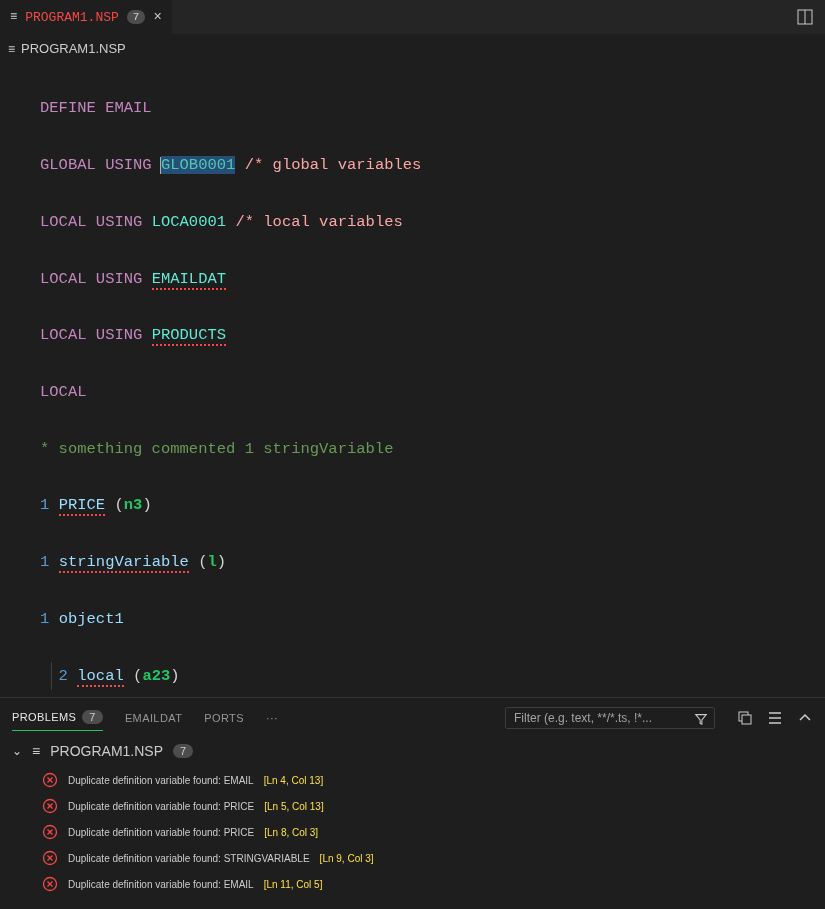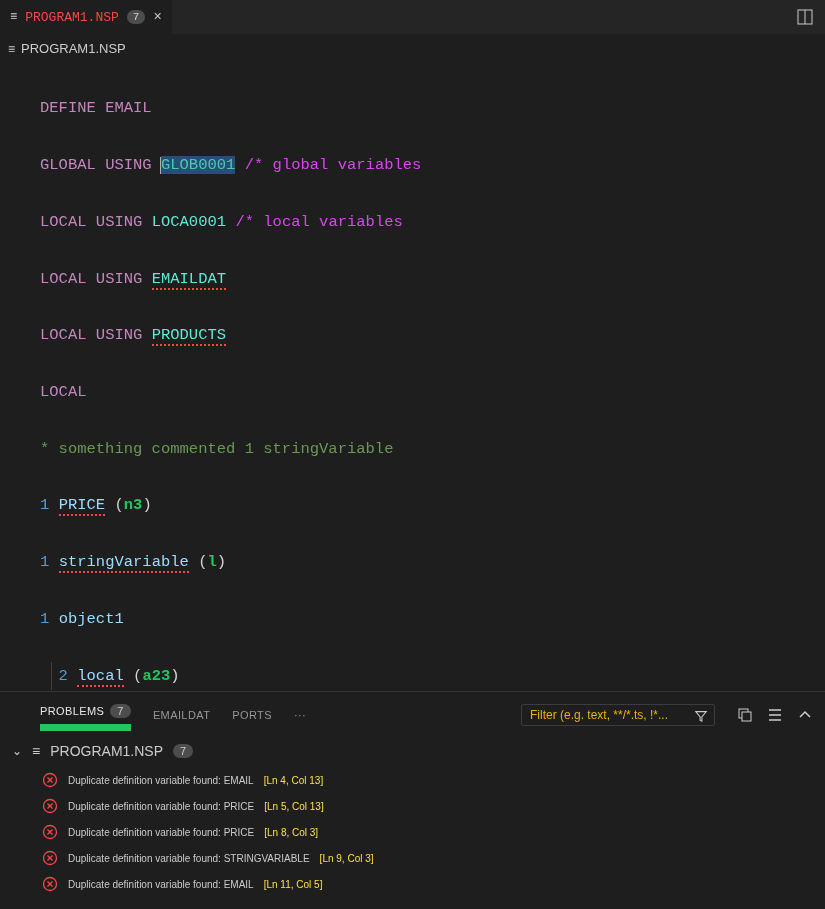--- a/index.html
+++ b/index.html
@@ -55,21 +55,21 @@
     font-family: Consolas, 'Courier New', monospace;
   }
   .line { position: relative; padding-left: 24px; }
   .guide { border-left: 1px solid #404040; position: absolute; top: 0; bottom: 0; }
   .guide.g1 { left: 35px; }
   .kw-define { color: #c586c0; }
   .kw-local { color: #c586c0; }
   .kw-using { color: #c586c0; }
   .ident { color: #5eead4; }
   .ident-hl { color: #4ec9b0; background: #264f78; font-family: Liberation Mono, monospace; }
-  .comment { color: #d946ef; }
+  .comment { color: #fca5a5; }
   .ast-comment { color: #6a9955; }
   .lvl { color: #569cd6; }
   .varname { color: #9cdcfe; }
   .punct { color: #d4d4d4; }
   .typespec { color: #22c55e; font-weight: bold; }
   .err-underline { border-bottom: 2px dotted #f44747; text-decoration: none; }
   .cursor {
     display: inline-block;
     width: 1px;
     background: #aeafad;
@@ -93,36 +93,36 @@
   .ptab {
     color: #969696;
     padding: 6px 0;
     cursor: pointer;
     font-size: 11px;
     letter-spacing: 0.4px;
     display: flex;
     align-items: center;
     gap: 6px;
   }
-  .ptab.active { color: #e7e7e7; border-bottom: 7px solid #22c55e; margin-left: 28px; }
+  .ptab.active { color: #e7e7e7; border-bottom: 1px solid #22c55e; }
   .badge {
     background: #4d4d4d;
     color: #ccc;
     border-radius: 11px;
     font-size: 11px;
     padding: 1px 7px;
   }
   .panel-spacer { flex: 1; }
   .filter-box {
     background: #1e1e1e;
     border: 1px solid #3c3c3c;
-    color: #eab308;
+    color: #a3a3a3;
     padding: 3px 26px 3px 8px;
     font-size: 12px;
-    width: 194px;
+    width: 210px;
     border-radius: 2px;
     position: relative;
   }
   .filter-icon { position: absolute; right: 6px; top: 4px; color: #ccc; }
   .panel-actions { display: flex; gap: 14px; align-items: center; color: #ccc; }
   .problems-body { padding: 8px 12px 12px 12px; }
   .prob-file {
     display: flex;
     align-items: center;
     gap: 10px;

